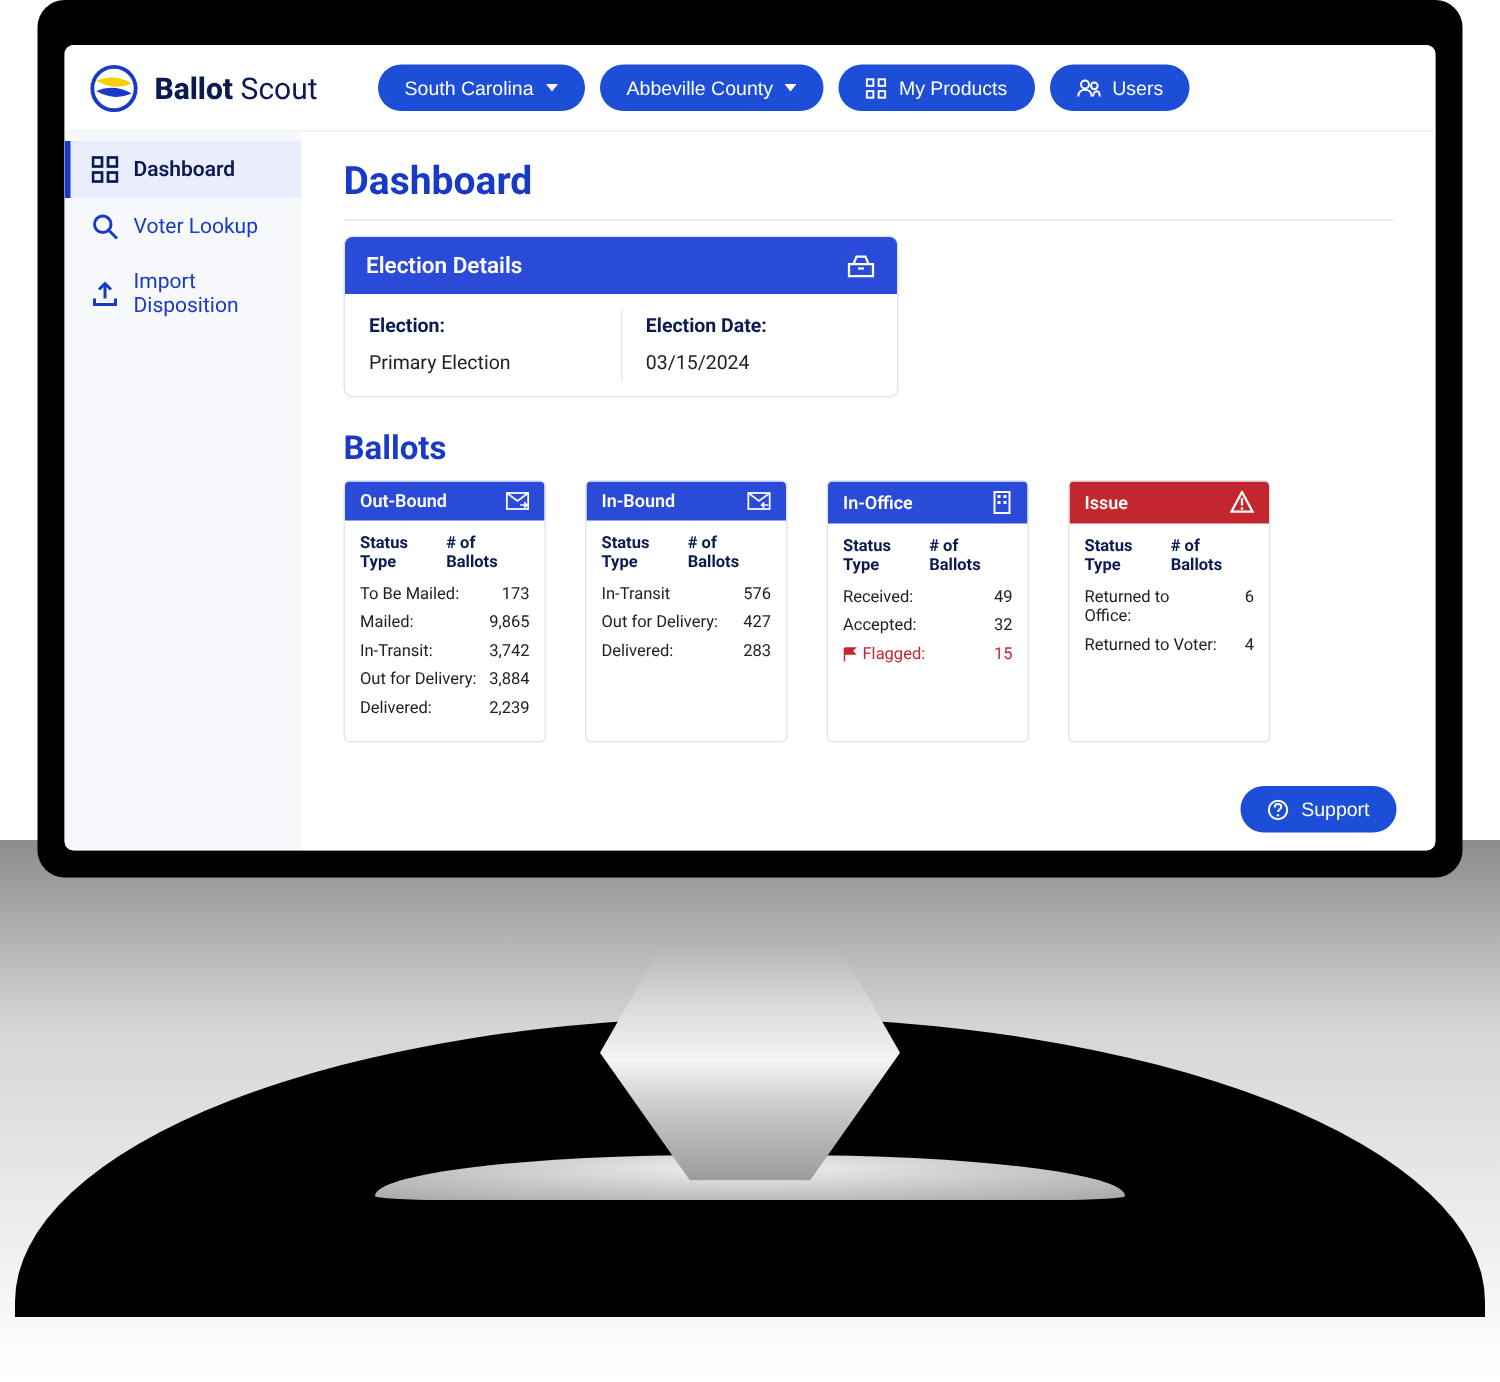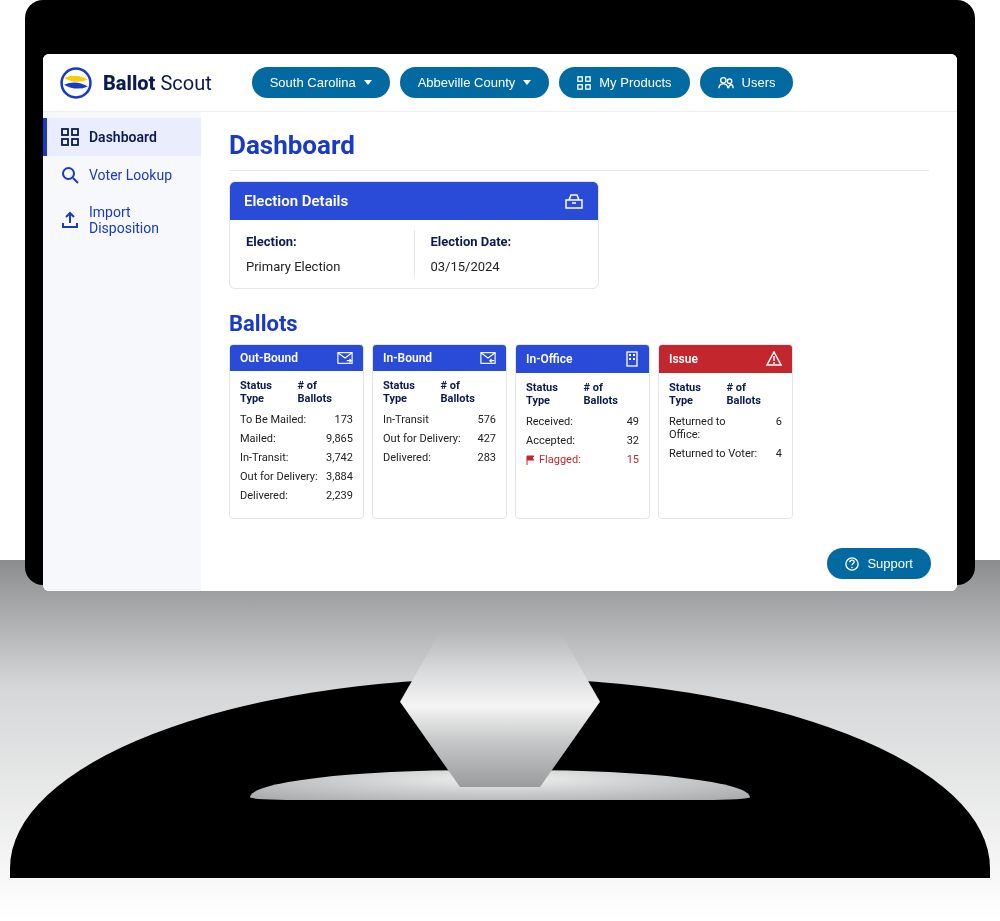--- a/index.html
+++ b/index.html
@@ -24,21 +24,20 @@
     padding: 30px 18px 18px 18px;
   }
   .screen {
     width: 100%;
     height: 100%;
     background: #f7f8fc;
     border-radius: 6px;
     overflow: hidden;
     display: flex;
     flex-direction: column;
-    margin-top: 24px;
   }
 
   
   .topbar {
     background: #fff;
     height: 58px;
     display: flex;
     align-items: center;
     padding: 0 16px;
     gap: 10px;
@@ -50,21 +49,21 @@
   }
   .brand {
     font-size: 20px;
     font-weight: 400;
     color: #0b1a52;
     margin-right: 30px;
     white-space: nowrap;
   }
   .brand strong { font-weight: 800; }
   .pill {
-    background: #0369a1;
+    background: #1d4ed8;
     color: #fff;
     border: none;
     border-radius: 22px;
     padding: 8px 18px;
     font-size: 13px;
     display: inline-flex;
     align-items: center;
     gap: 8px;
     cursor: pointer;
     white-space: nowrap;
@@ -169,21 +168,21 @@
 
   
   .section-title {
     color: #1939c7;
     font-size: 22px;
     font-weight: 700;
     margin-bottom: 8px;
   }
   .ballot-row {
     display: flex;
-    gap: 8px;
+    gap: 26px;
   }
   .bcard {
     width: 135px;
     border: 1px solid #e2e5f0;
     border-radius: 4px;
     overflow: hidden;
     font-size: 11px;
   }
   .bcard-head {
     background: #2a4bd7;

